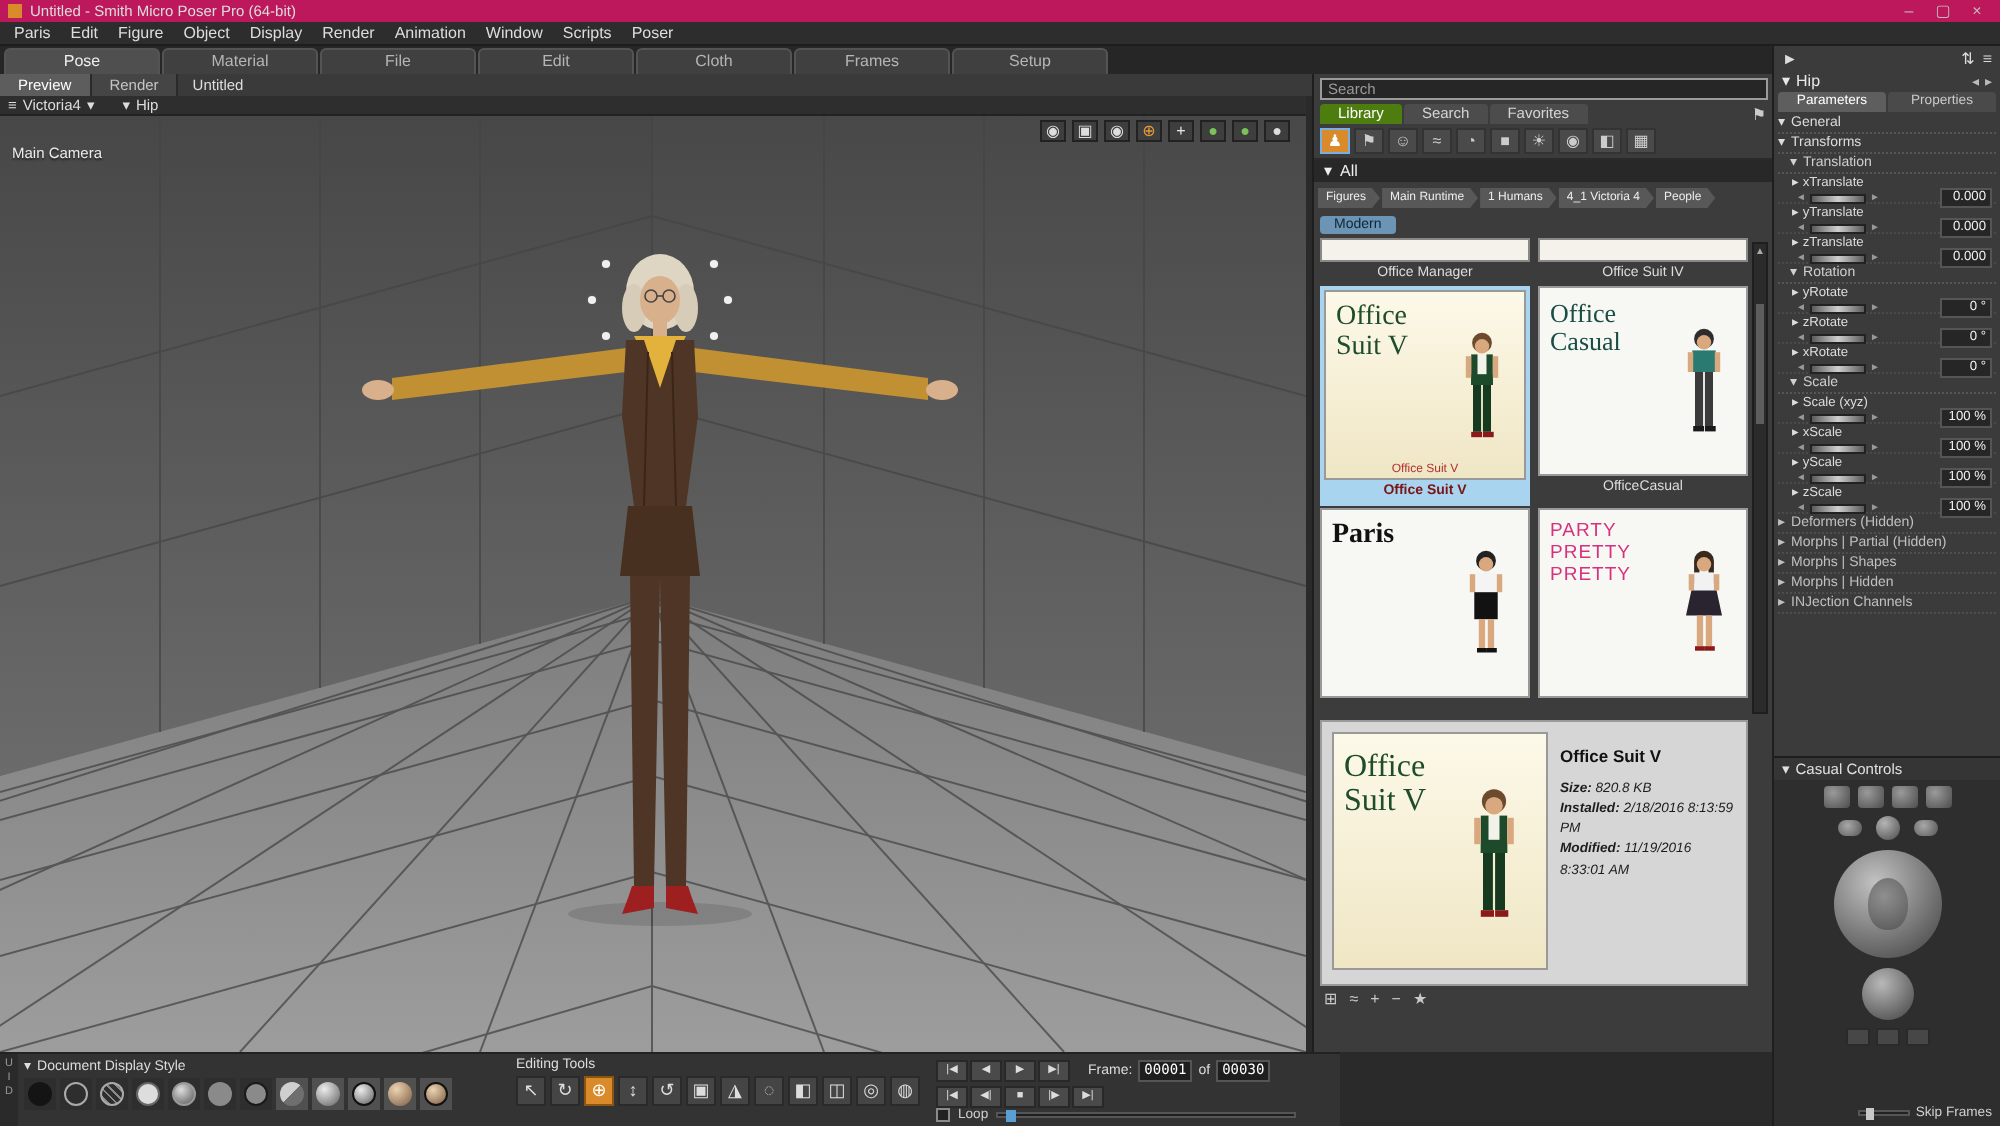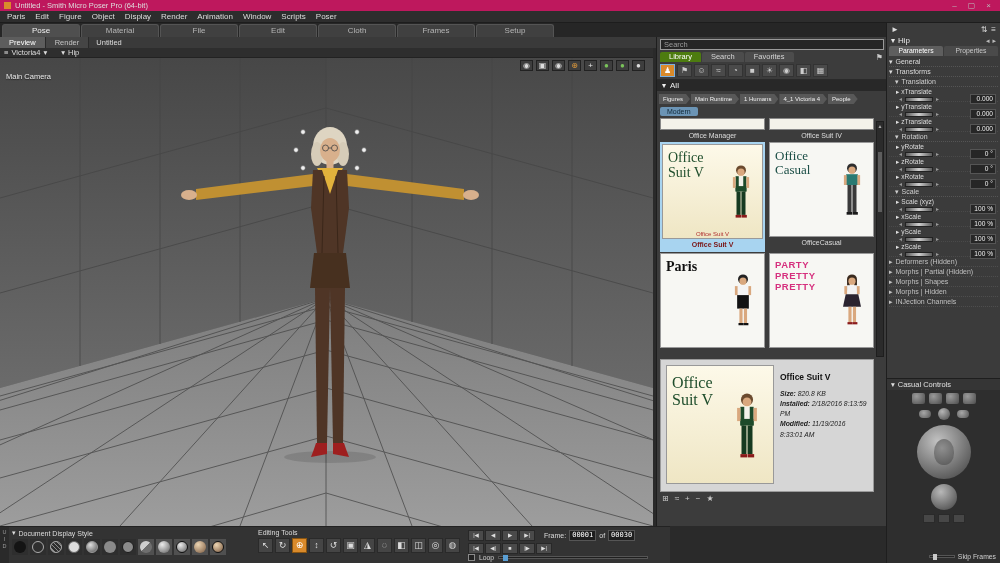--- a/index.html
+++ b/index.html
@@ -63,21 +63,21 @@
   .card-wrap{width:106px}
   .card-wrap.selected{background:#a8d4f0;padding:2px;width:106px}
   .card{height:95px;background:#fff;position:relative;overflow:hidden;border:1px solid #999}
   .card-label{height:11px;font-size:7px;text-align:center;color:#ddd;line-height:11px;white-space:nowrap;overflow:hidden}
   .card-wrap.selected .card-label{color:#7a1515;font-weight:bold}
   .serif{font-family:"Liberation Serif","DejaVu Serif",serif}
   .card-text{position:absolute;left:5px;top:6px;line-height:1.05}
   .t-suitv{color:#1e4d2b;font-size:14px}
   .t-casual{color:#1a4d45;font-size:13px}
   .t-paris{color:#101010;font-size:14px;font-weight:bold}
-  .t-party{color:#d6307e;font-size:9.5px;font-weight:bold;letter-spacing:.5px;line-height:1.15}
+  .t-party{color:#d6307e;font-size:9.5px;font-weight:normal;letter-spacing:.5px;line-height:1.15}
   .card.bg-cream{background:linear-gradient(180deg,#fdf9e9,#efe6c4)}
   .card.bg-plain{background:#f7f7f3}
   .card-caption{position:absolute;left:0;right:0;bottom:1px;text-align:center;font-size:6px;color:#b03030}
   .person{position:absolute;right:3px;top:13px;width:36px;height:76px}
 
   .lib-scroll{position:absolute;right:2px;top:84px;width:8px;height:236px;background:#2b2b2b;border:1px solid #1e1e1e}
   .scroll-arrow{height:8px;text-align:center;font-size:5px;color:#aaa;line-height:8px}
   .scroll-thumb{position:absolute;left:1px;right:1px;top:30px;height:60px;background:#5d5d5d}
 
   .lib-detail{height:133px;background:#d6d6d6;margin:3px 12px 0 3px;display:flex;padding:5px;gap:6px;border:1px solid #9a9a9a}

